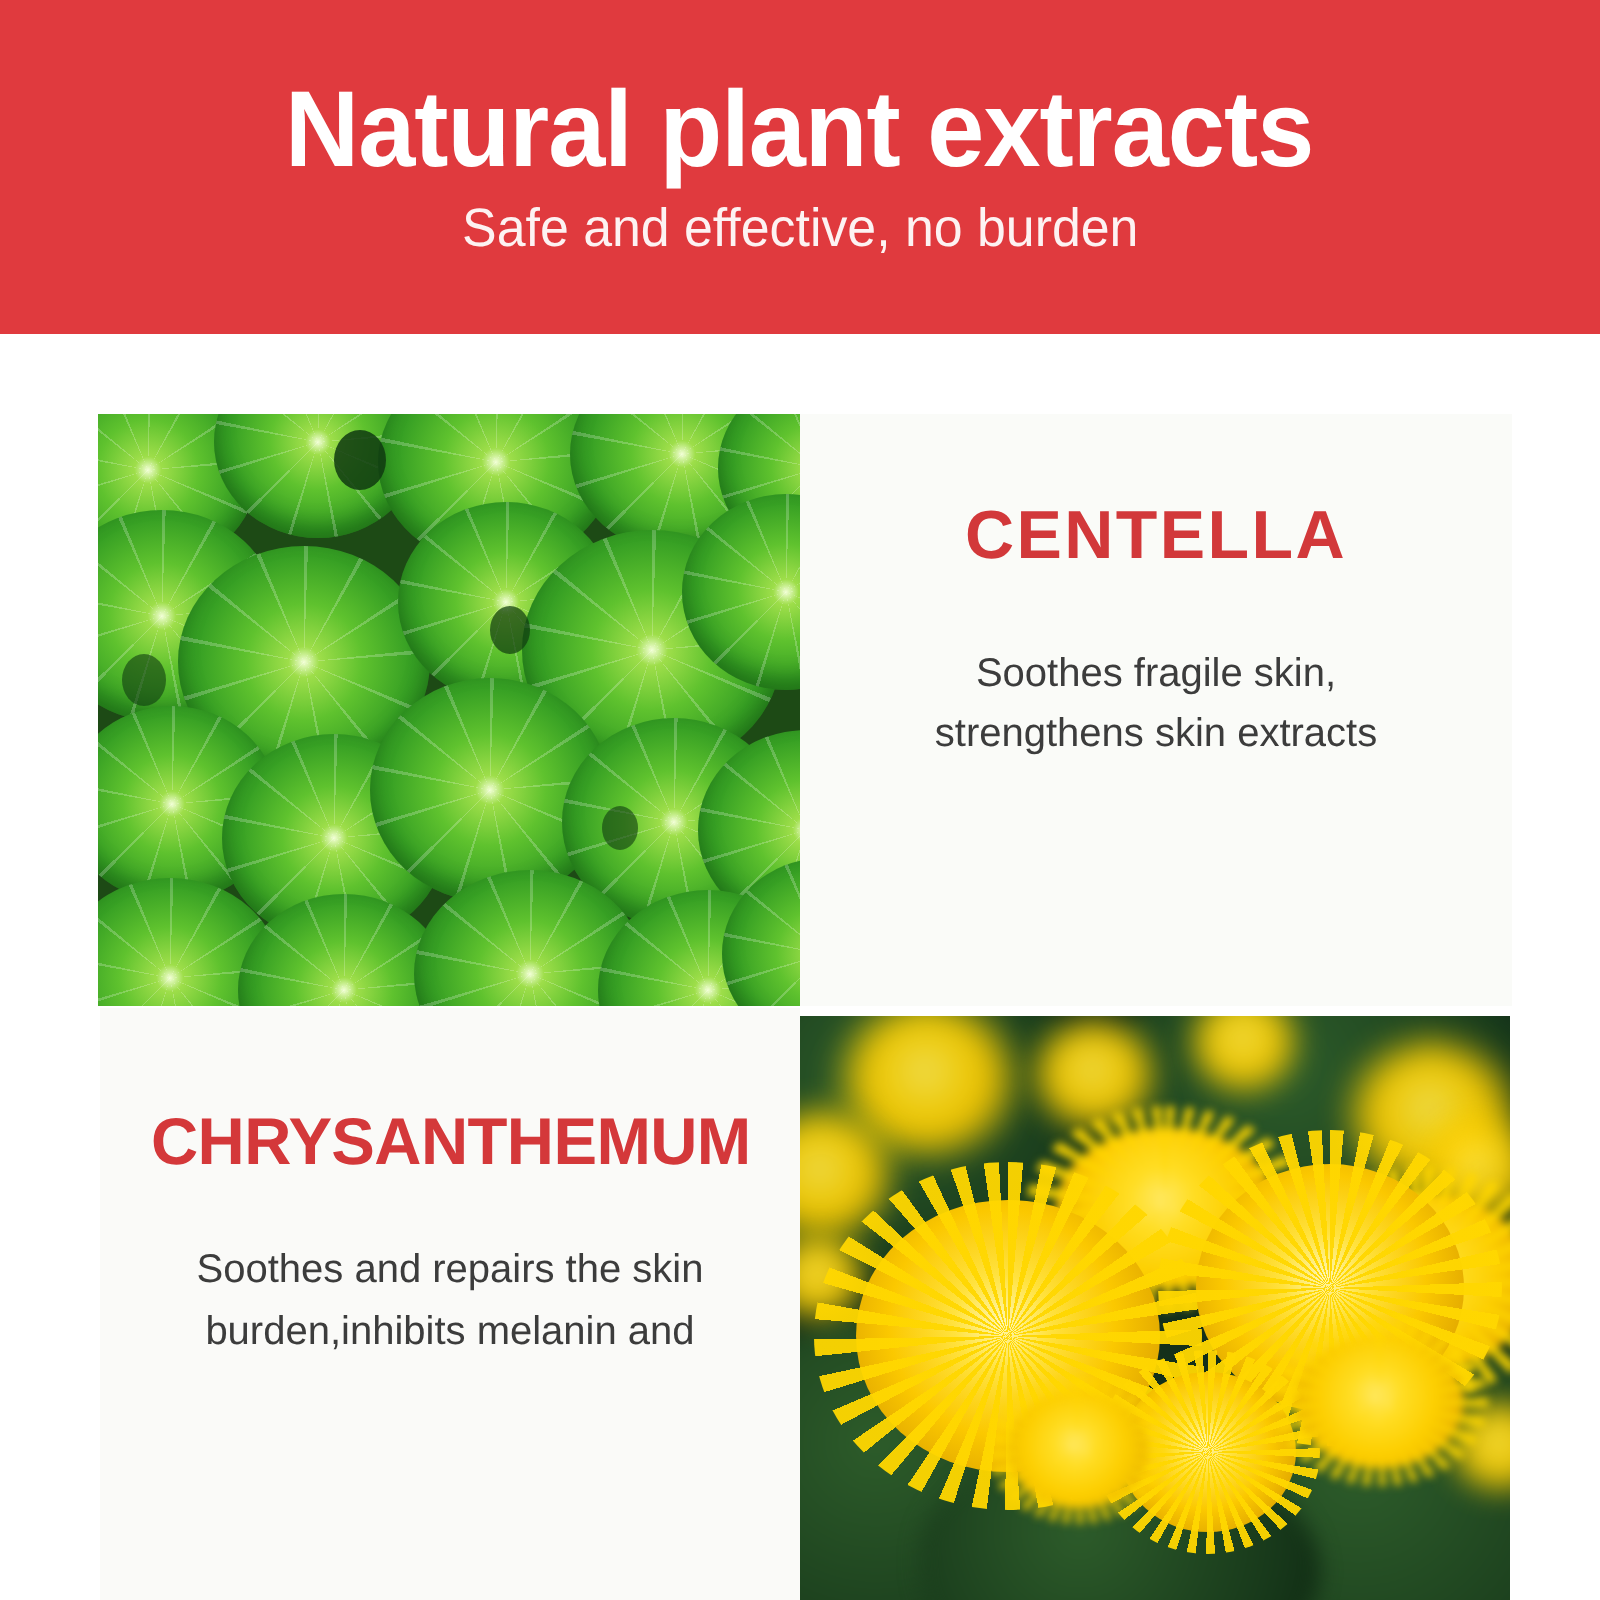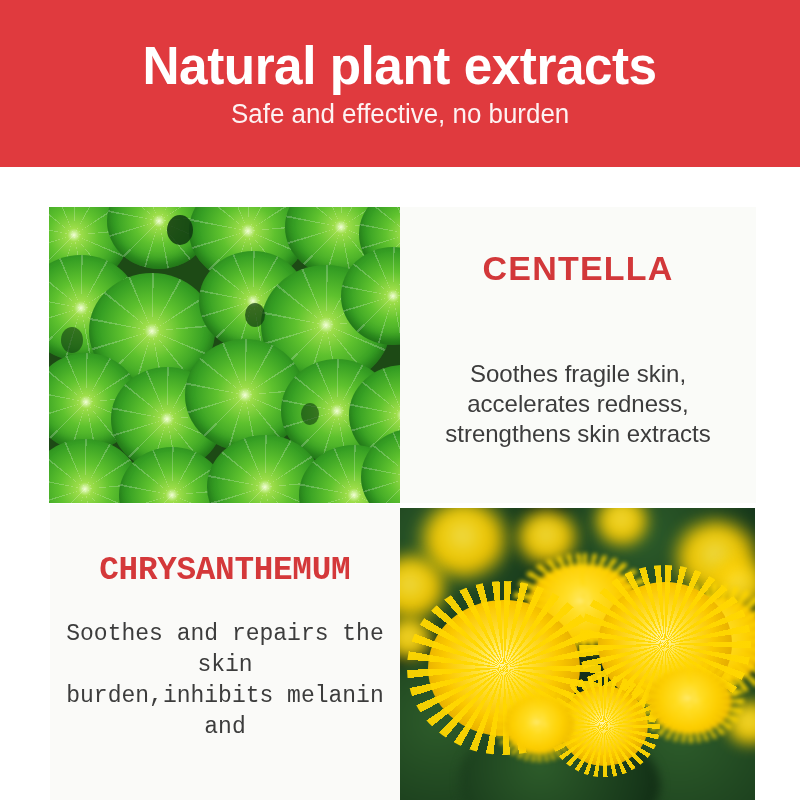--- a/index.html
+++ b/index.html
@@ -60,35 +60,34 @@
   .row1-panel {
     position: absolute;
     left: 400px;
     top: 207px;
     width: 356px;
     height: 296px;
     background: #fafbf8;
     display: flex;
     flex-direction: column;
     align-items: center;
-    gap: 37px;
   }
 
   .row1-heading {
     margin-top: 42px;
     font-size: 34px;
     font-weight: bold;
     color: #d2383a;
     letter-spacing: 1.2px;
     white-space: nowrap;
   }
 
   .row1-body {
     margin-top: 34px;
-    font-size: 24px;
+    font-size: 20px;
     color: #3c3c3c;
     line-height: 30px;
     text-align: center;
     width: 330px;
   }
 
   .img-centella {
     position: absolute;
     left: 49px;
     top: 207px;
@@ -102,36 +101,35 @@
   .row2-panel {
     position: absolute;
     left: 50px;
     top: 504px;
     width: 350px;
     height: 296px;
     background: #fafaf8;
     display: flex;
     flex-direction: column;
     align-items: center;
-    font-family: Liberation Mono, monospace;
   }
 
   .row2-heading {
     margin-top: 48px;
     font-size: 33px;
     font-weight: bold;
     color: #d4383a;
     letter-spacing: -0.3px;
     transform: scaleX(0.99);
     white-space: nowrap;
   }
 
   .row2-body {
     margin-top: 30px;
-    font-size: 23px;
+    font-size: 20px;
     color: #3c3c3c;
     line-height: 31px;
     text-align: center;
     width: 330px;
   }
 
   .img-chrysanthemum {
     position: absolute;
     left: 400px;
     top: 508px;
@@ -235,21 +233,20 @@
       <div class="leaf-notch" style="left:196px; top:96px;  width:20px; height:24px; opacity:.7;"></div>
       <div class="leaf-notch" style="left:12px;  top:120px; width:22px; height:26px; opacity:.6;"></div>
       <div class="leaf-notch" style="left:252px; top:196px; width:18px; height:22px; opacity:.6;"></div>
     </div>
   </div>
 
   <div class="row1-panel">
     <div class="row1-heading">CENTELLA</div>
     <div class="row1-body">
       <div>Soothes fragile skin,</div>
-      <div>accelerates redness,</div>
       <div>strengthens skin extracts</div>
     </div>
   </div>
 
   <div class="row2-panel">
     <div class="row2-heading">CHRYSANTHEMUM</div>
     <div class="row2-body">
       <div>Soothes and repairs the skin</div>
       <div>burden,inhibits melanin and</div>
     </div>

